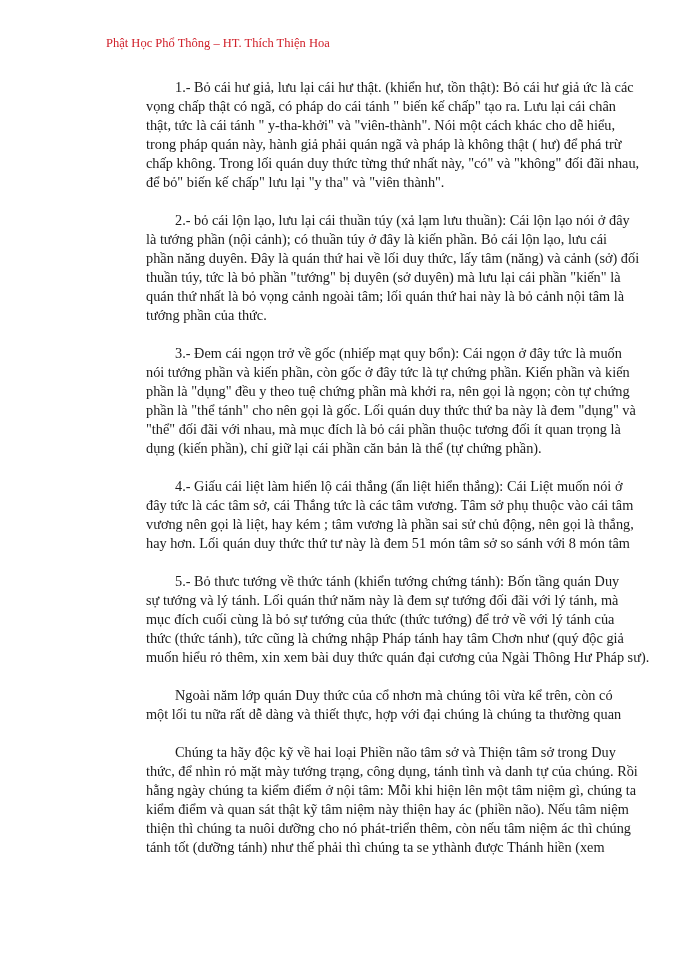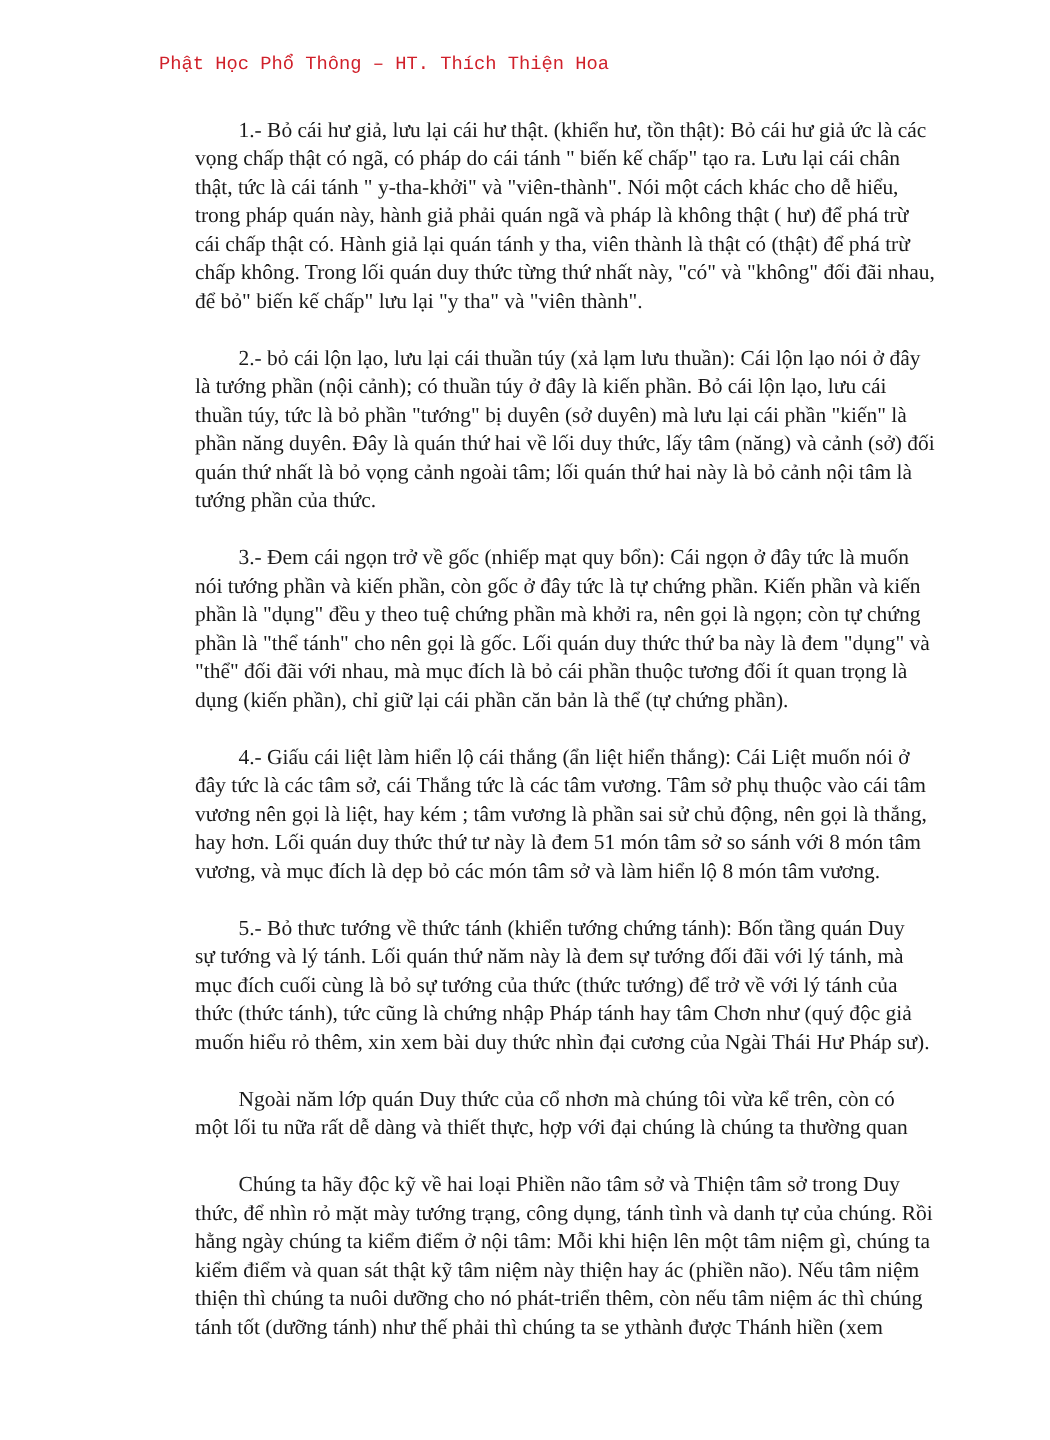--- a/index.html
+++ b/index.html
@@ -1,78 +1,76 @@
 <!DOCTYPE html>
 <html><head>
 <meta charset="utf-8">
 <style>
   html, body { margin:0; padding:0; background:#ffffff; }
   body { width:700px; height:960px; position:relative; overflow:hidden; }
   .header {
     position:absolute; left:106px; top:36px;
-    font-family:Liberation Mono, monospace; font-size:12.5px; color:#d0202a;
+    font-family:Liberation Serif, serif; font-size:12.5px; color:#d0202a;
     white-space:nowrap;
   }
   .content {
     position:absolute; left:130px; top:78px; width:460px;
     font-family:"Liberation Serif", serif; font-size:14.3px; line-height:19px; color:#1a1a1a;
   }
-  .para { margin:0 0 19px 0; }
+  .para { margin:0 0 19px 16px; }
   .line { display:block; white-space:nowrap; }
   .line.first { padding-left:29px; }
 </style>
 </head>
 <body>
 
 <div class="header">Phật Học Phổ Thông – HT. Thích Thiện Hoa</div>
 
 <div class="content">
 
   <div class="para">
     <span class="line first">1.- Bỏ cái hư giả, lưu lại cái hư thật. (khiển hư, tồn thật): Bỏ cái hư giả ức là các</span>
     <span class="line">vọng chấp thật có ngã, có pháp do cái tánh " biến kế chấp" tạo ra. Lưu lại cái chân</span>
     <span class="line">thật, tức là cái tánh " y-tha-khởi" và "viên-thành". Nói một cách khác cho dễ hiểu,</span>
     <span class="line">trong pháp quán này, hành giả phải quán ngã và pháp là không thật ( hư) để phá trừ</span>
-    <span class="line">cái chấp thật có. Hành giả lại quán tánh y tha, viên thành là thật có (thật) để phá trừ</span>
     <span class="line">chấp không. Trong lối quán duy thức từng thứ nhất này, "có" và "không" đối đãi nhau,</span>
     <span class="line">để bỏ" biến kế chấp" lưu lại "y tha" và "viên thành".</span>
   </div>
 
   <div class="para">
     <span class="line first">2.- bỏ cái lộn lạo, lưu lại cái thuần túy (xả lạm lưu thuần): Cái lộn lạo nói ở đây</span>
     <span class="line">là tướng phần (nội cảnh); có thuần túy ở đây là kiến phần. Bỏ cái lộn lạo, lưu cái</span>
+    <span class="line">phần năng duyên. Đây là quán thứ hai về lối duy thức, lấy tâm (năng) và cảnh (sở) đối</span>
     <span class="line">thuần túy, tức là bỏ phần "tướng" bị duyên (sở duyên) mà lưu lại cái phần "kiến" là</span>
-    <span class="line">phần năng duyên. Đây là quán thứ hai về lối duy thức, lấy tâm (năng) và cảnh (sở) đối</span>
     <span class="line">quán thứ nhất  là bỏ vọng cảnh ngoài tâm; lối quán thứ hai này là bỏ cảnh nội tâm là</span>
     <span class="line">tướng phần của thức.</span>
   </div>
 
   <div class="para">
     <span class="line first">3.- Đem cái ngọn trở về gốc (nhiếp mạt quy bổn): Cái ngọn ở đây tức là muốn</span>
     <span class="line">nói tướng phần và kiến phần, còn gốc ở đây tức là tự chứng phần. Kiến phần và kiến</span>
     <span class="line">phần là "dụng" đều y theo tuệ chứng phần mà khởi ra, nên gọi là ngọn; còn tự chứng</span>
     <span class="line">phần là "thể tánh" cho nên gọi là gốc. Lối quán duy thức thứ ba này là đem "dụng" và</span>
     <span class="line">"thể" đối đãi với nhau, mà mục đích là bỏ cái phần thuộc tương đối ít quan trọng là</span>
     <span class="line">dụng (kiến phần), chỉ giữ lại cái phần căn bản là thể (tự chứng phần).</span>
   </div>
 
   <div class="para">
     <span class="line first">4.- Giấu cái liệt làm hiển lộ cái thắng (ẩn liệt hiển thắng): Cái Liệt muốn nói ở</span>
     <span class="line">đây tức là các tâm sở, cái Thắng tức là các tâm vương. Tâm sở phụ thuộc vào cái tâm</span>
     <span class="line">vương nên gọi là liệt, hay kém ; tâm vương là phần sai sử chủ động, nên gọi là thắng,</span>
     <span class="line">hay hơn. Lối quán duy thức thứ tư này là đem 51 món tâm sở so sánh với 8 món tâm</span>
-    <span class="line">vương, và mục đích là dẹp bỏ các món tâm sở và làm hiển lộ 8 món tâm vương.</span>
   </div>
 
   <div class="para">
     <span class="line first">5.- Bỏ thưc tướng về thức tánh (khiển tướng chứng tánh): Bốn tầng quán Duy</span>
     <span class="line">sự tướng và lý tánh. Lối quán thứ năm này là đem sự tướng đối đãi với lý tánh, mà</span>
     <span class="line">mục đích cuối cùng là bỏ sự tướng của thức (thức tướng) để trở về với lý tánh của</span>
     <span class="line">thức (thức tánh), tức cũng là chứng nhập Pháp tánh hay tâm Chơn như (quý độc giả</span>
-    <span class="line">muốn hiểu rỏ thêm, xin xem bài duy thức nhìn đại cương của Ngài Thái Hư Pháp sư).</span>
+    <span class="line">muốn hiểu rỏ thêm, xin xem bài duy thức quán đại cương của Ngài Thông Hư Pháp sư).</span>
   </div>
 
   <div class="para">
     <span class="line first">Ngoài năm lớp quán Duy thức của cổ nhơn mà chúng tôi vừa kể trên, còn có</span>
     <span class="line">một lối tu nữa rất dễ dàng và thiết thực, hợp với đại chúng là chúng ta thường quan</span>
   </div>
 
   <div class="para">
     <span class="line first">Chúng ta hãy độc kỹ về hai loại Phiền não tâm sở và Thiện tâm sở trong Duy</span>
     <span class="line">thức, để nhìn rỏ mặt mày tướng trạng, công dụng, tánh tình và danh tự của chúng. Rồi</span>

